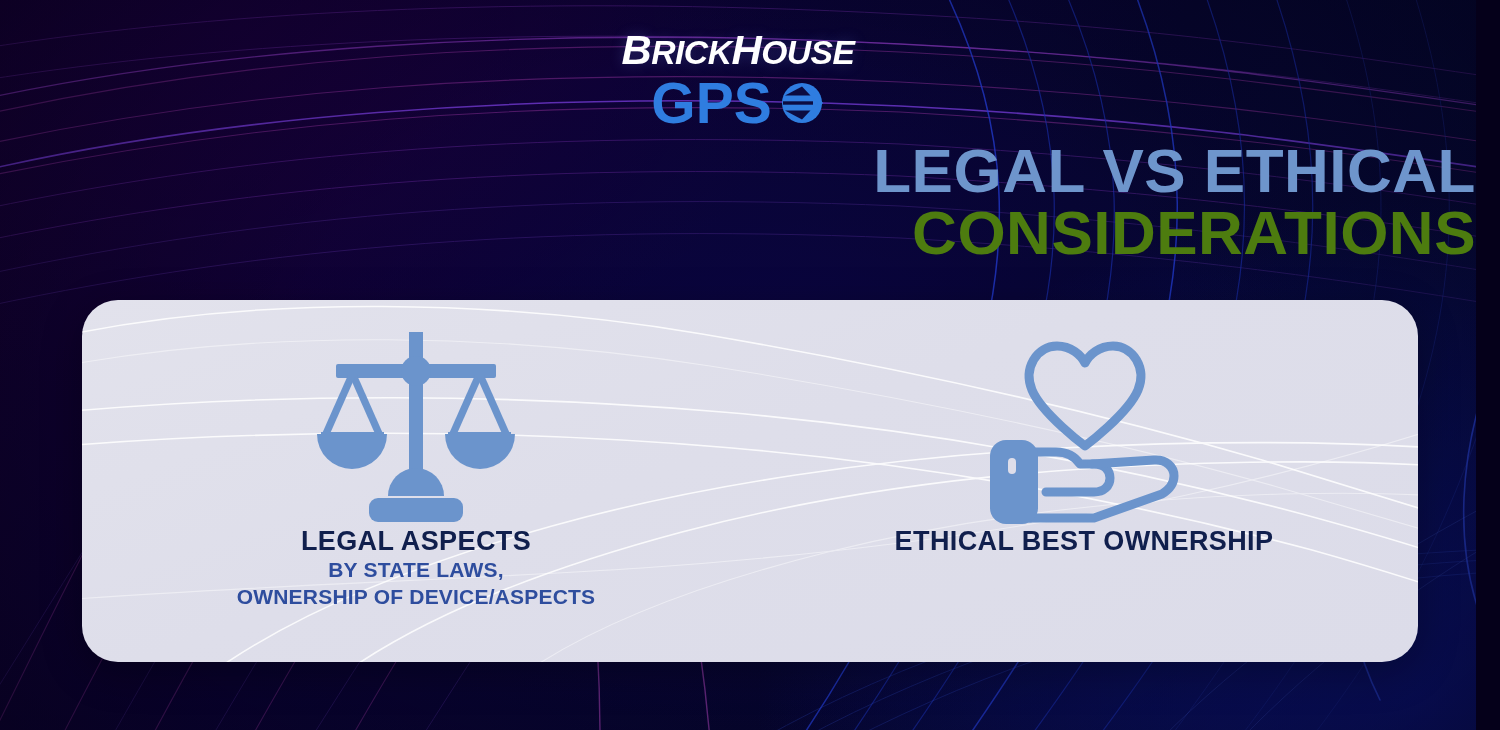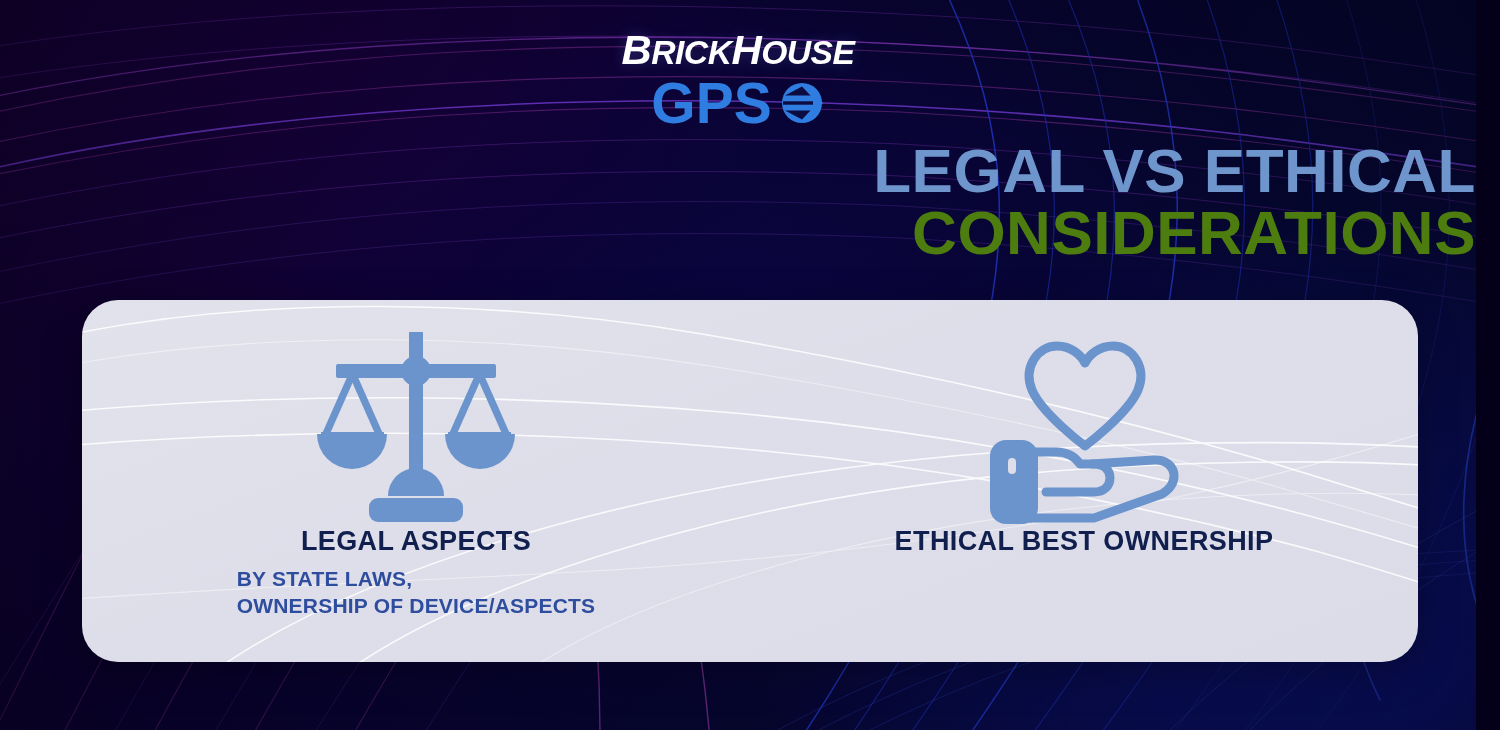--- a/index.html
+++ b/index.html
@@ -131,27 +131,26 @@
     justify-content: center;
   }
   .col-title {
     font-size: 27px;
     font-weight: 700;
     letter-spacing: 0.4px;
     color: #101f4d;
     text-align: center;
   }
   .col-sub {
-    margin-top: 9px;
     font-size: 21px;
     font-weight: 700;
     line-height: 1.28;
     letter-spacing: 0.2px;
     color: #2e4d9e;
-    text-align: left;
+    text-align: center;
   }
 </style>
 </head>
 <body>
 
 <div id="infographic">
 
   <div class="bg-base"></div>
 
   <div class="bg-lines">

